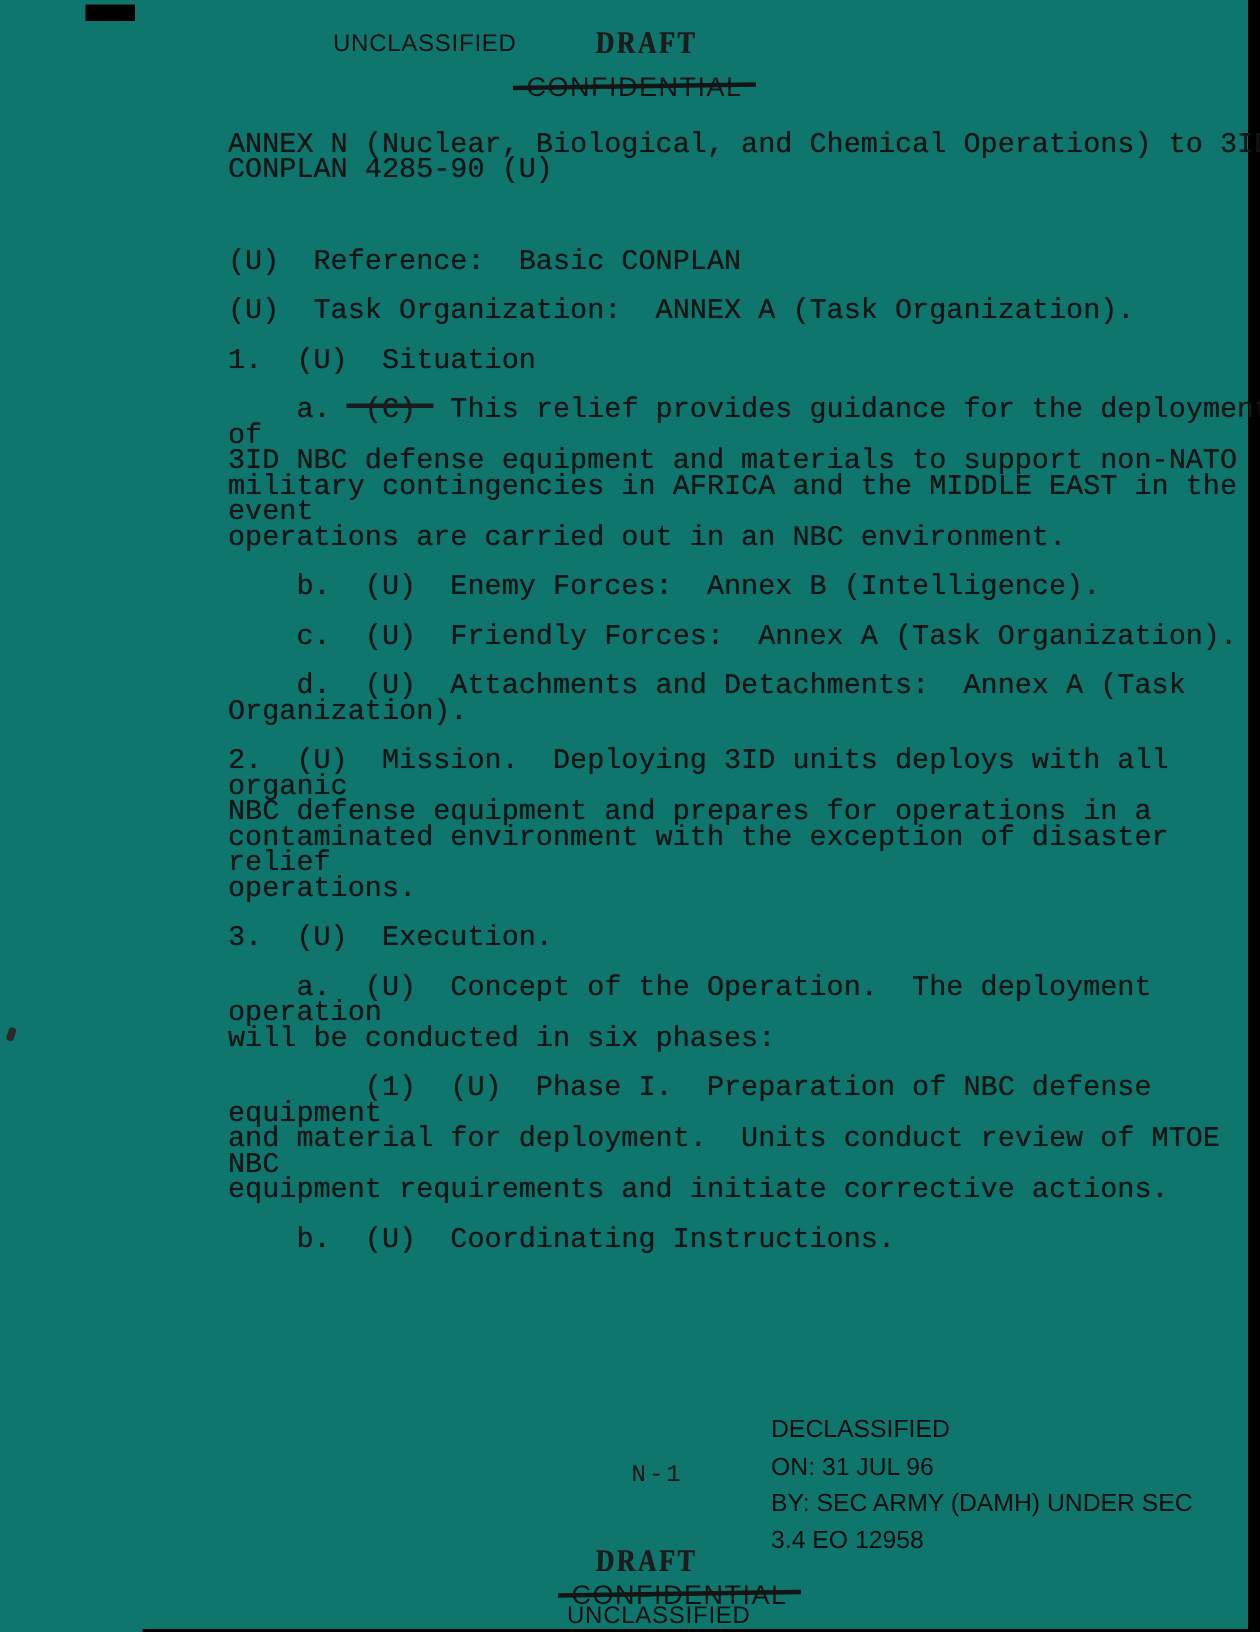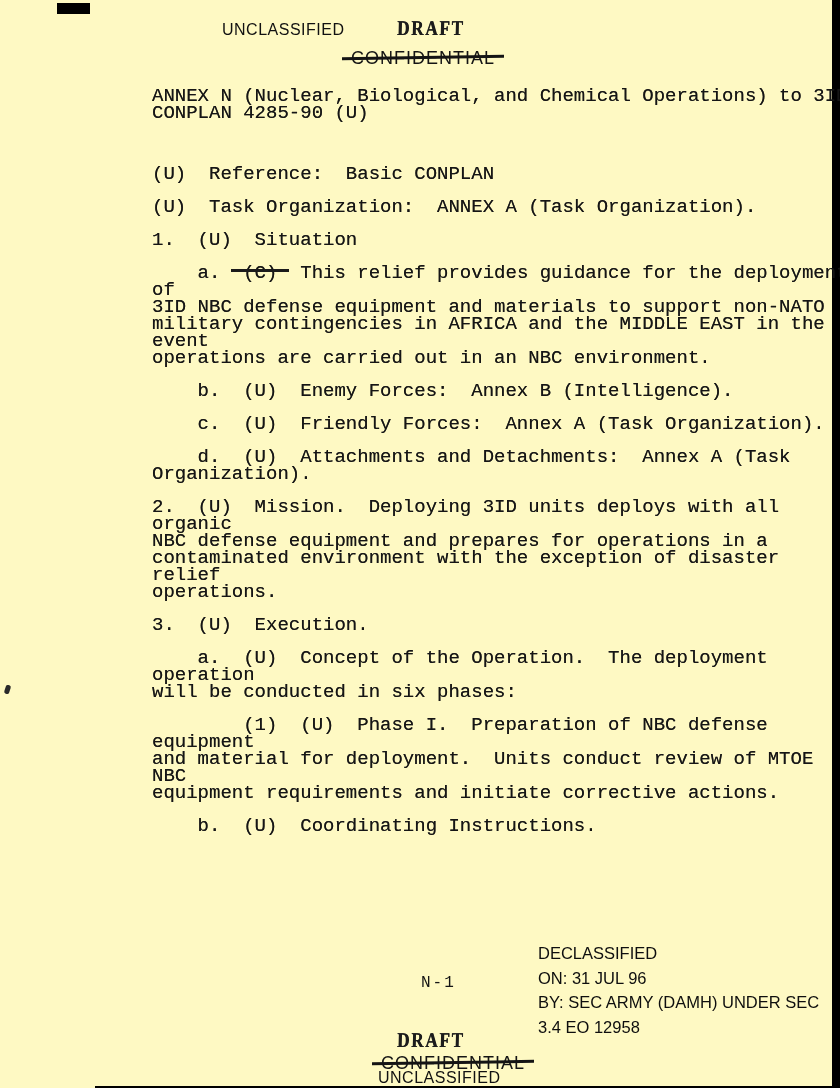--- a/index.html
+++ b/index.html
@@ -2,21 +2,21 @@
 <html><head>
 <meta charset="utf-8">
 <style>
   html, body { margin: 0; padding: 0; }
   body { background: #777; font-family: "Liberation Sans", sans-serif; }
 
   .page {
     position: relative;
     width: 840px;
     height: 1088px;
-    background: #fef9c3;
+    background: #0f766e;
     overflow: hidden;
     color: #161616;
   }
 
   
   .art-corner { position: absolute; left: 57px; top: 3px; width: 33px; height: 11px; background: #000; }
   .art-right  { position: absolute; right: 0; top: 0; width: 8px; height: 1088px; background: #000; }
   .art-bottom { position: absolute; left: 95px; right: 0; top: 1086px; height: 2px; background: #000; }
   .art-speck  { position: absolute; left: 5px; top: 685px; width: 5px; height: 9px; background: #2a2a2a;
                 border-radius: 2px; transform: rotate(18deg); }
@@ -86,21 +86,21 @@
 
   
   .pagenum {
     position: absolute;
     left: 421px; top: 974px;
     font-family: "Liberation Mono", "DejaVu Sans Mono", monospace;
     font-size: 16px; letter-spacing: 2px; color: #151515;
   }
   .declass {
     position: absolute;
-    left: 538px; top: 941px;
+    left: 514px; top: 941px;
     font-family: "Liberation Sans", sans-serif;
     font-size: 16.5px; line-height: 24.5px;
     white-space: pre-wrap;
     color: #0e0e0e;
   }
 </style>
 </head>
 <body>
 
 <div class="page">

